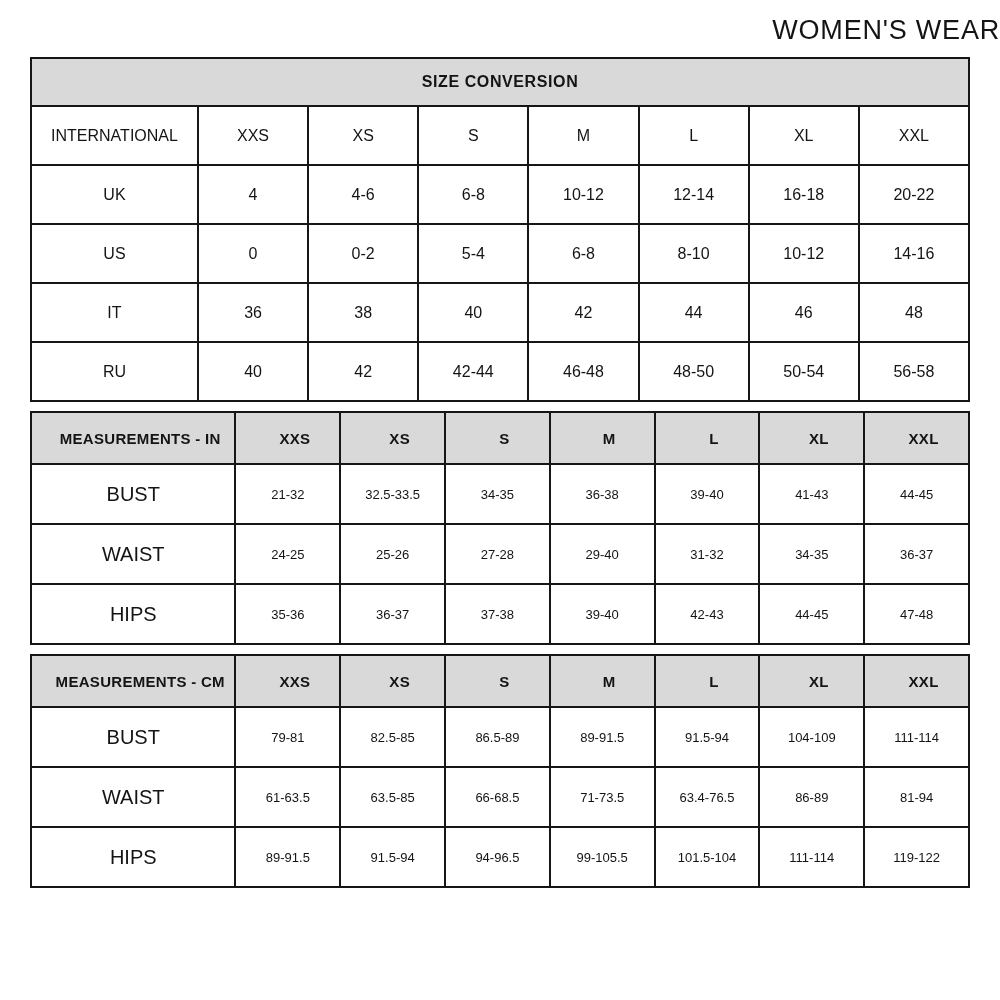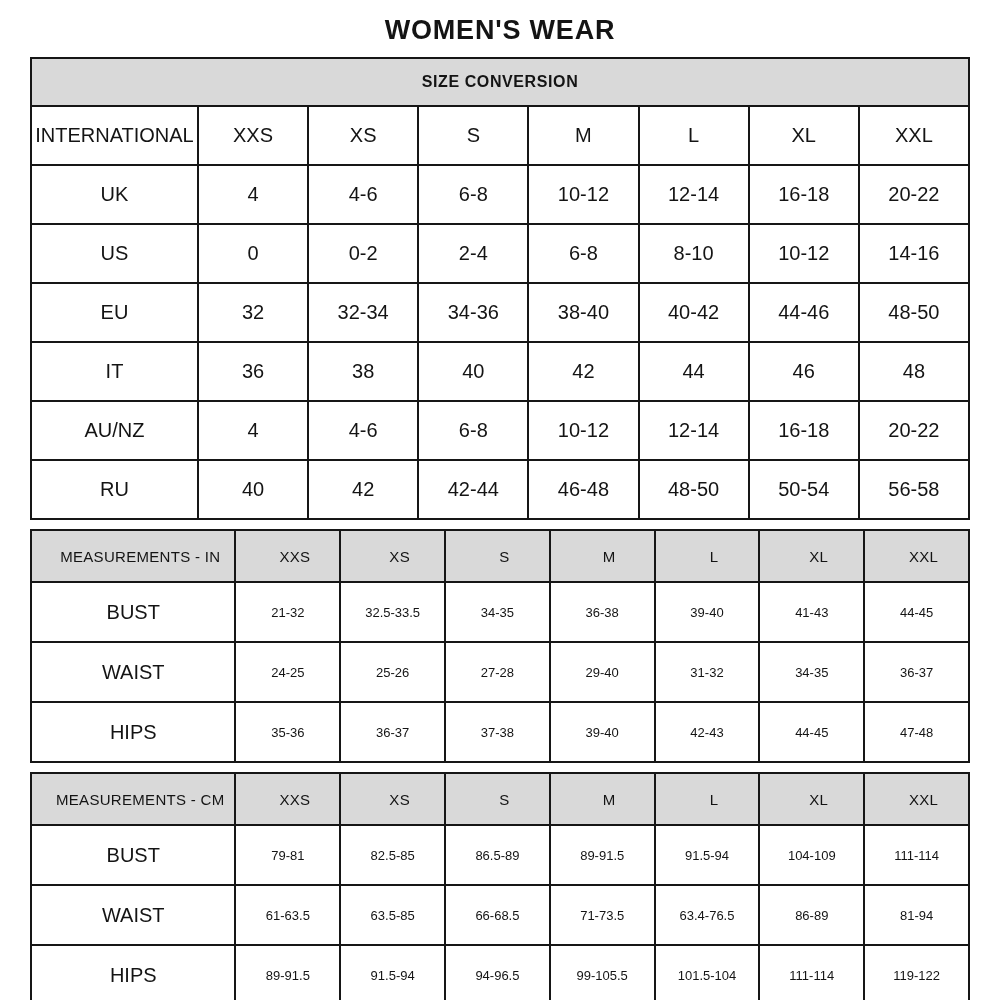--- a/index.html
+++ b/index.html
@@ -5,23 +5,23 @@
   html, body {
     margin: 0;
     padding: 0;
     background: #ffffff;
     width: 1000px;
     height: 1000px;
     font-family: "Liberation Sans", sans-serif;
     color: #141414;
   }
   .page-title {
-    text-align: center;
+    text-align: right;
     font-size: 27px;
-    font-weight: bold;
+    font-weight: normal;
     letter-spacing: 0.8px;
     padding: 15px 0 11px 0;
   }
   .wrap {
     padding: 0 30px;
   }
   table {
     width: 100%;
     border-collapse: collapse;
     table-layout: fixed;
@@ -41,31 +41,31 @@
   .t1 .banner th {
     background: #d9d9d9;
     height: 42px;
     font-size: 16px;
     font-weight: bold;
     letter-spacing: 0.6px;
     margin-top: 12px;
   }
   .t1 tbody td {
     height: 53px;
-    font-size: 20px;
+    font-size: 16px;
     border-radius: 17px;
   }
   
   .tm col.c0 { width: 21.8%; }
   .tm col.c  { width: 11.171%; }
   .tm tr.gray-header th {
     background: #d9d9d9;
     height: 46px;
     font-size: 15px;
-    font-weight: normal;
+    font-weight: bold;
     letter-spacing: 0.3px;
     padding-left: 16px;
   }
   .tm tbody td {
     height: 54px;
     font-size: 13px;
   }
   .tm tbody td.first-col {
     font-size: 20px;
   }
@@ -111,55 +111,35 @@
           <td>6-8</td>
           <td>10-12</td>
           <td>12-14</td>
           <td>16-18</td>
           <td>20-22</td>
         </tr>
         <tr>
           <td class="first-col">US</td>
           <td>0</td>
           <td>0-2</td>
-          <td>2-4</td>
+          <td>5-4</td>
           <td>6-8</td>
           <td>8-10</td>
           <td>10-12</td>
           <td>14-16</td>
-        </tr>
-        <tr>
-          <td class="first-col">EU</td>
-          <td>32</td>
-          <td>32-34</td>
-          <td>34-36</td>
-          <td>38-40</td>
-          <td>40-42</td>
-          <td>44-46</td>
-          <td>48-50</td>
         </tr>
         <tr>
           <td class="first-col">IT</td>
           <td>36</td>
           <td>38</td>
           <td>40</td>
           <td>42</td>
           <td>44</td>
           <td>46</td>
           <td>48</td>
-        </tr>
-        <tr>
-          <td class="first-col">AU/NZ</td>
-          <td>4</td>
-          <td>4-6</td>
-          <td>6-8</td>
-          <td>10-12</td>
-          <td>12-14</td>
-          <td>16-18</td>
-          <td>20-22</td>
         </tr>
         <tr>
           <td class="first-col">RU</td>
           <td>40</td>
           <td>42</td>
           <td>42-44</td>
           <td>46-48</td>
           <td>48-50</td>
           <td>50-54</td>
           <td>56-58</td>

